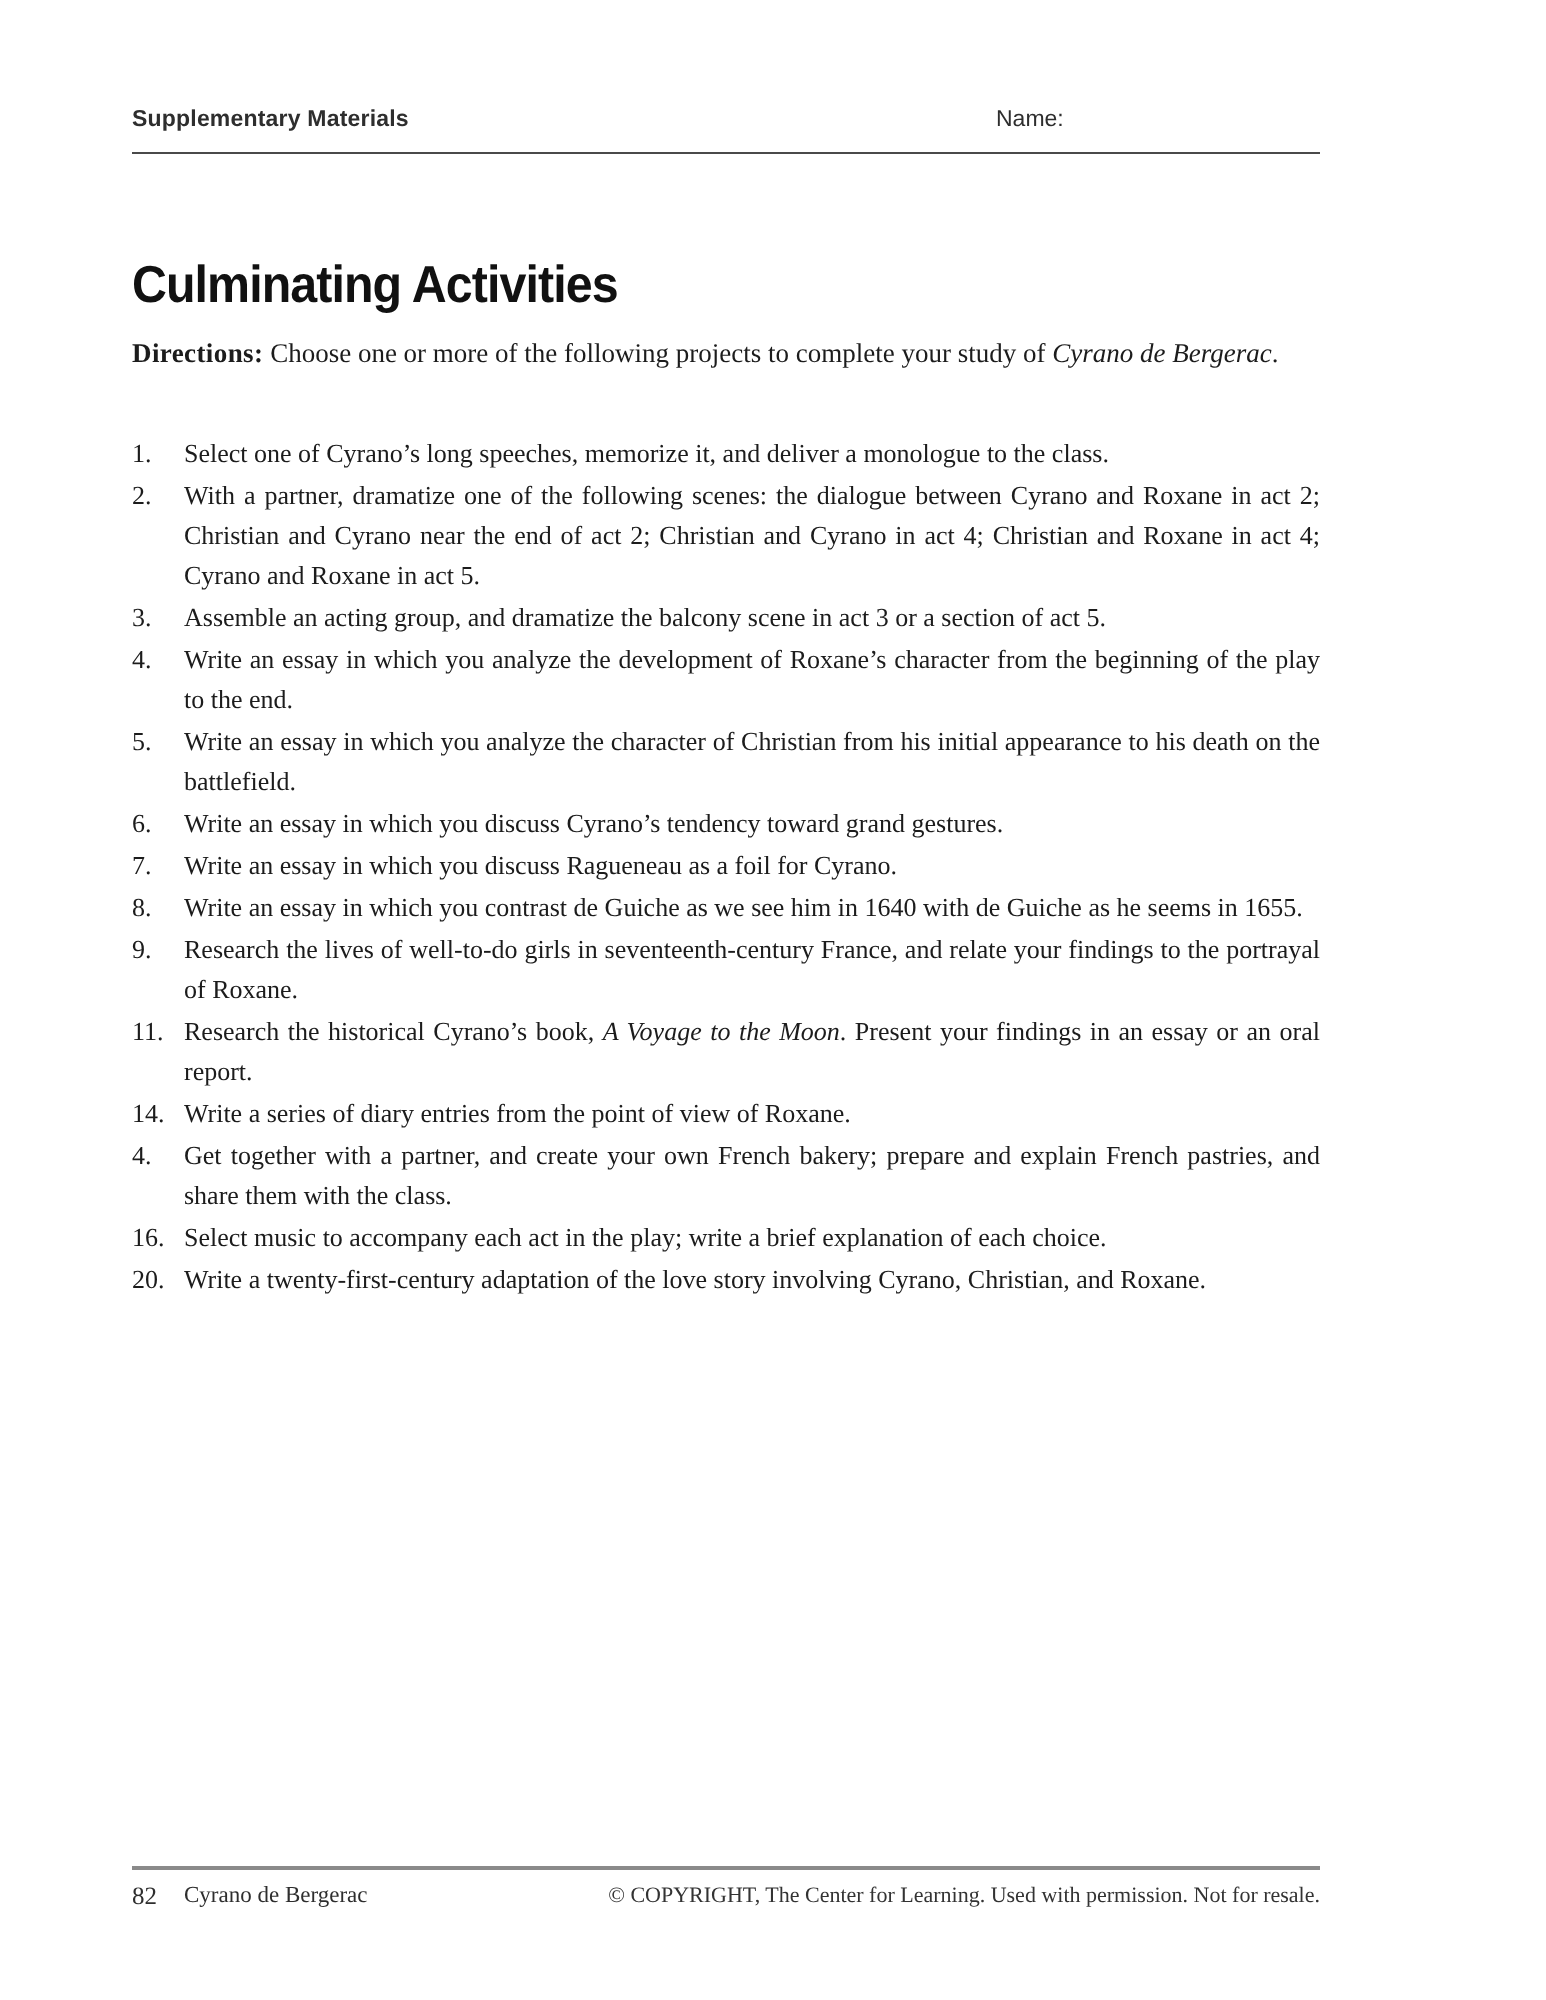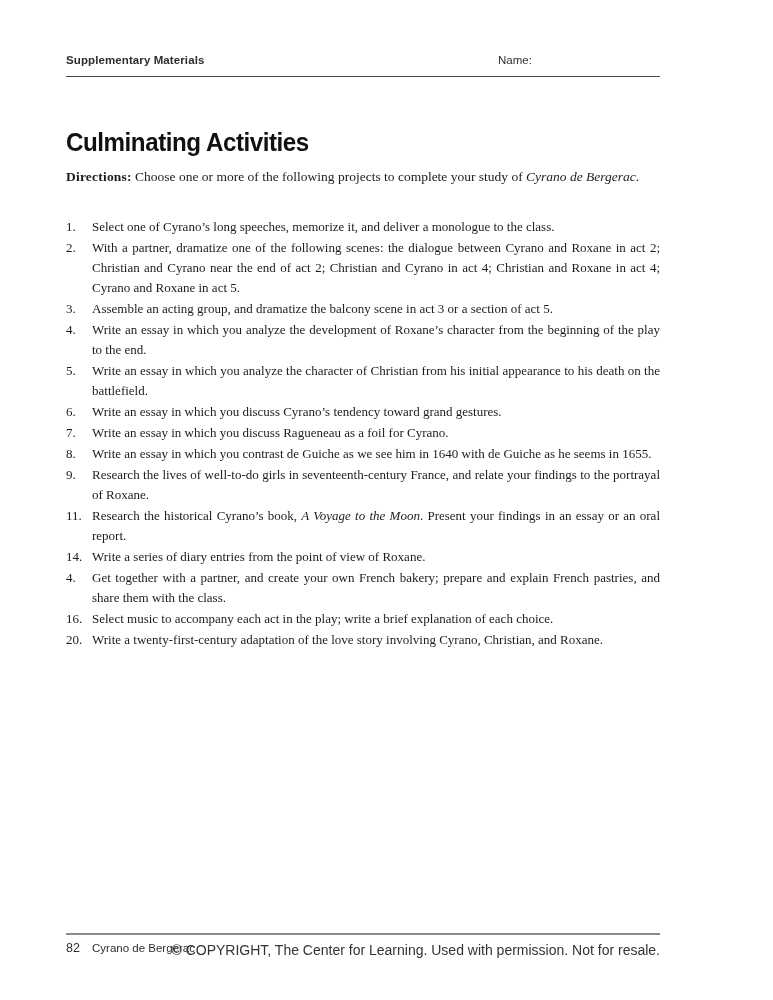--- a/index.html
+++ b/index.html
@@ -28,24 +28,24 @@
   .directions b{letter-spacing:.2px;}
   
   .activities{position:absolute;top:217px;left:66px;width:594px;}
   .activity-item{display:flex;margin-bottom:1px;font-size:13px;line-height:20px;}
   .item-number{flex:none;width:26px;}
   .item-text{flex:1;text-align:justify;}
   em{font-style:italic;}
   
   .footer-rule{position:absolute;top:933px;left:66px;width:594px;height:2px;background:#8a8a8a;}
   .page-footer{position:absolute;top:941px;left:66px;width:594px;height:16px;
-    font-family:Liberation Sans, sans-serif;font-size:11.5px;color:#2e2e2e;}
+    font-family:Liberation Serif, serif;font-size:11.5px;color:#2e2e2e;}
   .page-number{position:absolute;left:0;top:0;font-size:12.5px;}
   .book-title{position:absolute;left:26px;top:1px;}
-  .copyright{position:absolute;right:0;top:1px;font-size:14px;color:#333;text-align:right;}
+  .copyright{position:absolute;right:0;top:1px;font-size:11px;color:#333;text-align:right;}
 </style>
 </head>
 <body>
 
 <div class="page">
 
   <div class="page-header">
     <span class="header-left">Supplementary Materials</span>
     <span class="name-label">Name:</span>
   </div>

